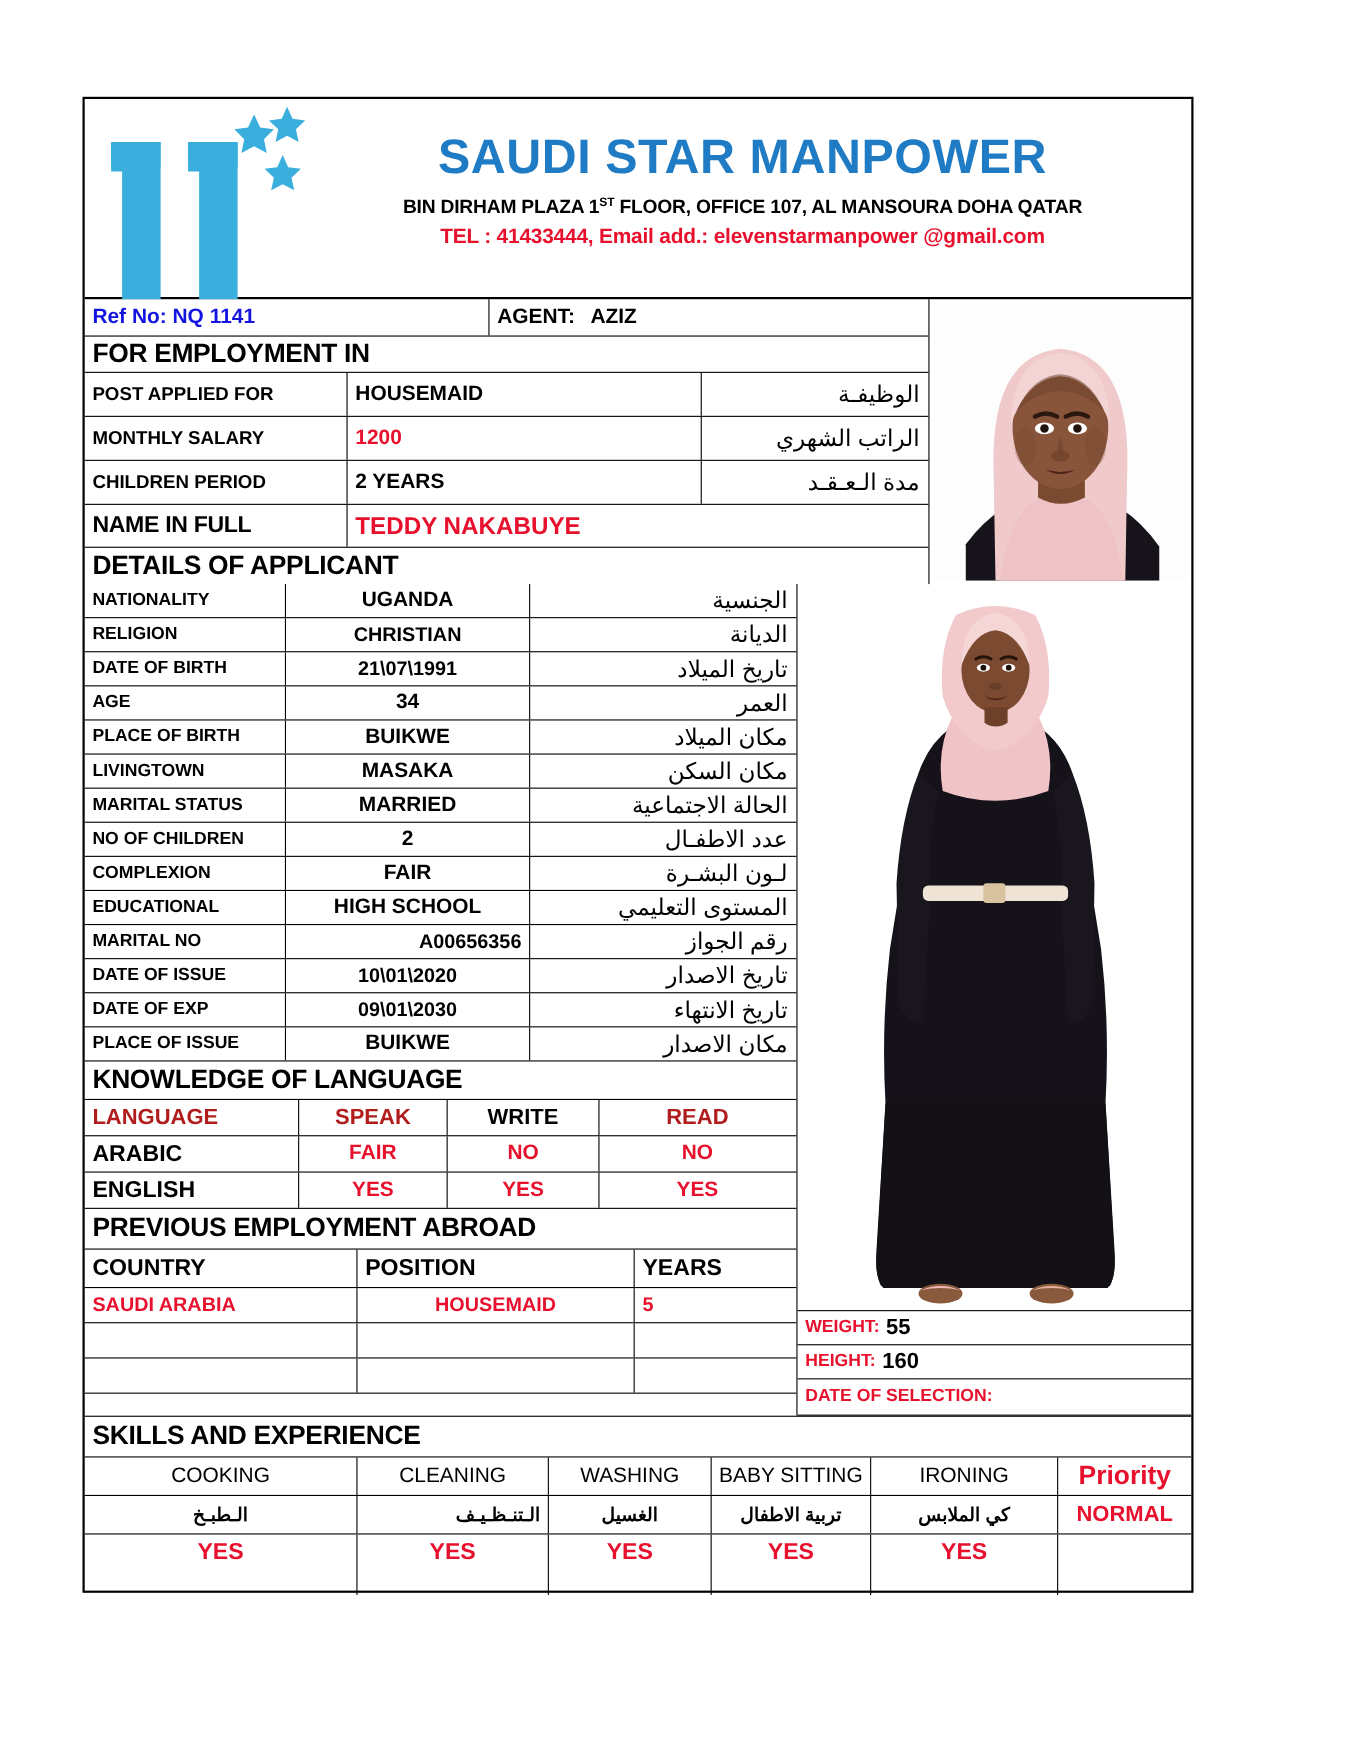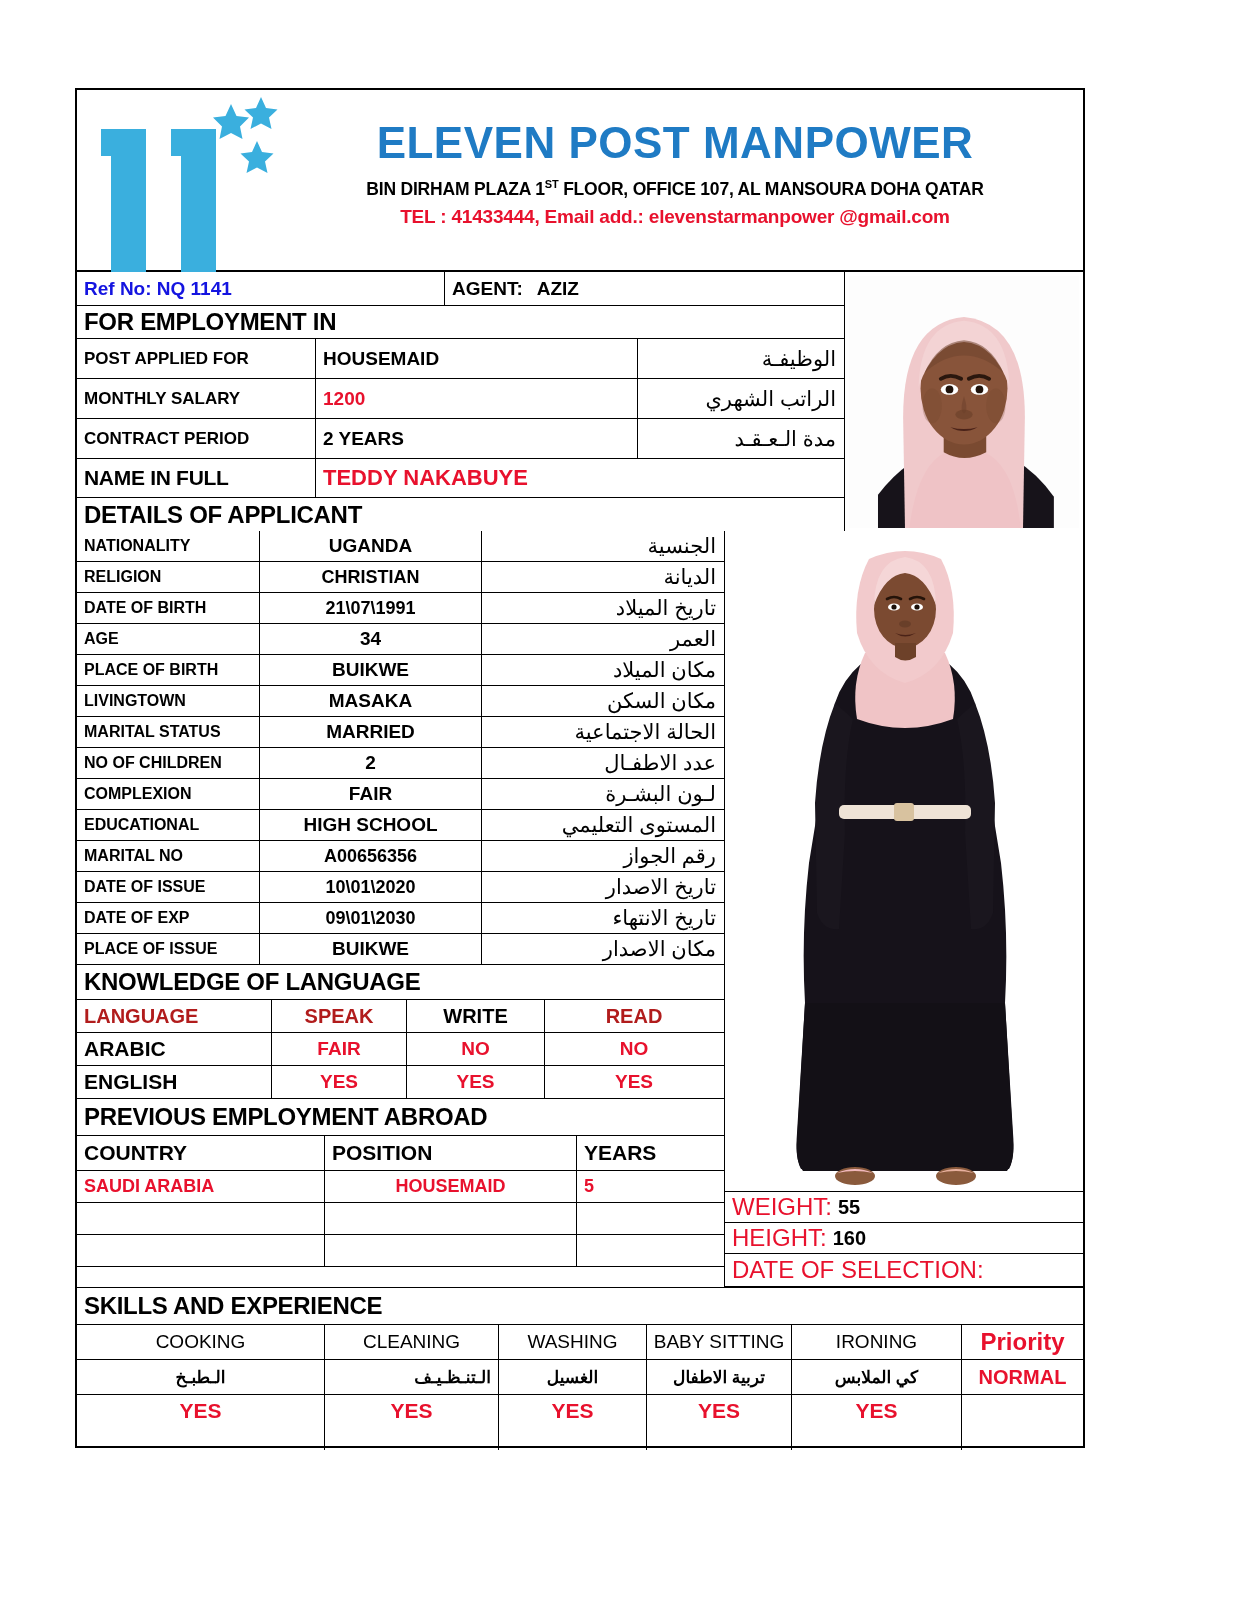--- a/index.html
+++ b/index.html
@@ -123,21 +123,21 @@
   .mid-left  { width: 648px; box-sizing: border-box; border-right: 1.6px solid #000; }
   .mid-right { width: 358px; box-sizing: border-box; position: relative; }
   .photo-body {
     position: absolute;
     left: 6px; top: 2px; right: 4px; bottom: 0;
     overflow: hidden;
   }
 
   
   .meas-row { height: 31px; }
-  .meas-lbl { font-size: 24px; font-weight: normal; color: #E8112D; }
+  .meas-lbl { font-size: 16px; font-weight: bold; color: #E8112D; }
   .meas-val { font-size: 20px; font-weight: bold; color: #000; margin-left: 6px; }
 
   
   .portrait { width: 100%; height: 100%; display: block; }
 
   .thinline { border-bottom: 1.2px solid #000; }
 </style>
 </head>
 <body>
 
@@ -154,21 +154,21 @@
         <path d="M80 35 L125 35 L125 178 L90 178 L90 62 L80 62 Z" fill="#3AAFDE"></path>
         <path d="M80 35 L125 35 L125 58 L80 58 Z" fill="#3AAFDE"></path>
 
         <polygon points="140,10 145.5,22 158,23.5 149,32.5 151.5,45 140,39 128.5,45 131,32.5 122,23.5 134.5,22" fill="#3AAFDE"></polygon>
         <polygon points="170,3 175,14 186.5,15.5 178,23.5 180.5,35 170,29.5 159.5,35 162,23.5 153.5,15.5 165,14" fill="#3AAFDE"></polygon>
         <polygon points="166,47 171,58 182.5,59.5 174,67.5 176.5,79 166,73.5 155.5,79 158,67.5 149.5,59.5 161,58" fill="#3AAFDE"></polygon>
       </svg>
     </div>
 
     <div class="brand-block">
-      <div class="brand-title">ELEVEN POST MANPOWER</div>
+      <div class="brand-title">SAUDI STAR MANPOWER</div>
       <div class="brand-addr"><span>BIN DIRHAM PLAZA 1</span><sup>ST</sup><span> FLOOR, OFFICE 107, AL MANSOURA DOHA QATAR</span></div>
       <div class="brand-contact">TEL : 41433444, Email add.: elevenstarmanpower @gmail.com</div>
     </div>
   </div>
 
   <div class="top-region">
 
     <div class="top-left">
 
       <div class="row" style="height:34px;">
@@ -206,21 +206,21 @@
         <div class="cell bdr" style="width:322px;">
           <span class="val-red">1200</span>
         </div>
         <div class="cell right" style="width:205px;">
           <span class="ar">الراتب الشهري</span>
         </div>
       </div>
 
       <div class="row" style="height:40px;">
         <div class="cell bdr" style="width:239px;">
-          <span class="lbl">CONTRACT PERIOD</span>
+          <span class="lbl">CHILDREN PERIOD</span>
         </div>
         <div class="cell bdr" style="width:322px;">
           <span class="val">2 YEARS</span>
         </div>
         <div class="cell right" style="width:205px;">
           <span class="ar">مدة الـعـقـد</span>
         </div>
       </div>
 
       <div class="row" style="height:39px;">
@@ -389,21 +389,21 @@
             <span class="val">HIGH SCHOOL</span>
           </div>
         <div class="cell right" style="width:241px;">
             <span class="ar">المستوى التعليمي</span>
           </div>
       </div>
       <div class="row" style="height:31px;border-bottom:1.2px solid #000;">
         <div class="cell bdr" style="width:183px;border-right:1.2px solid #000;">
             <span class="lbl" style="font-size:16px;">MARITAL NO</span>
           </div>
-        <div class="cell bdr center" style="width:222px;border-right:1.2px solid #000;">
+        <div class="cell bdr center" style="width:222px;border-right:1.2px solid #000;justify-content:flex-end;">
             <span class="val" style="font-size:18px;">A00656356</span>
           </div>
         <div class="cell right" style="width:241px;">
             <span class="ar">رقم الجواز</span>
           </div>
       </div>
       <div class="row" style="height:31px;border-bottom:1.2px solid #000;">
         <div class="cell bdr" style="width:183px;border-right:1.2px solid #000;">
             <span class="lbl" style="font-size:16px;">DATE OF ISSUE</span>
           </div>

